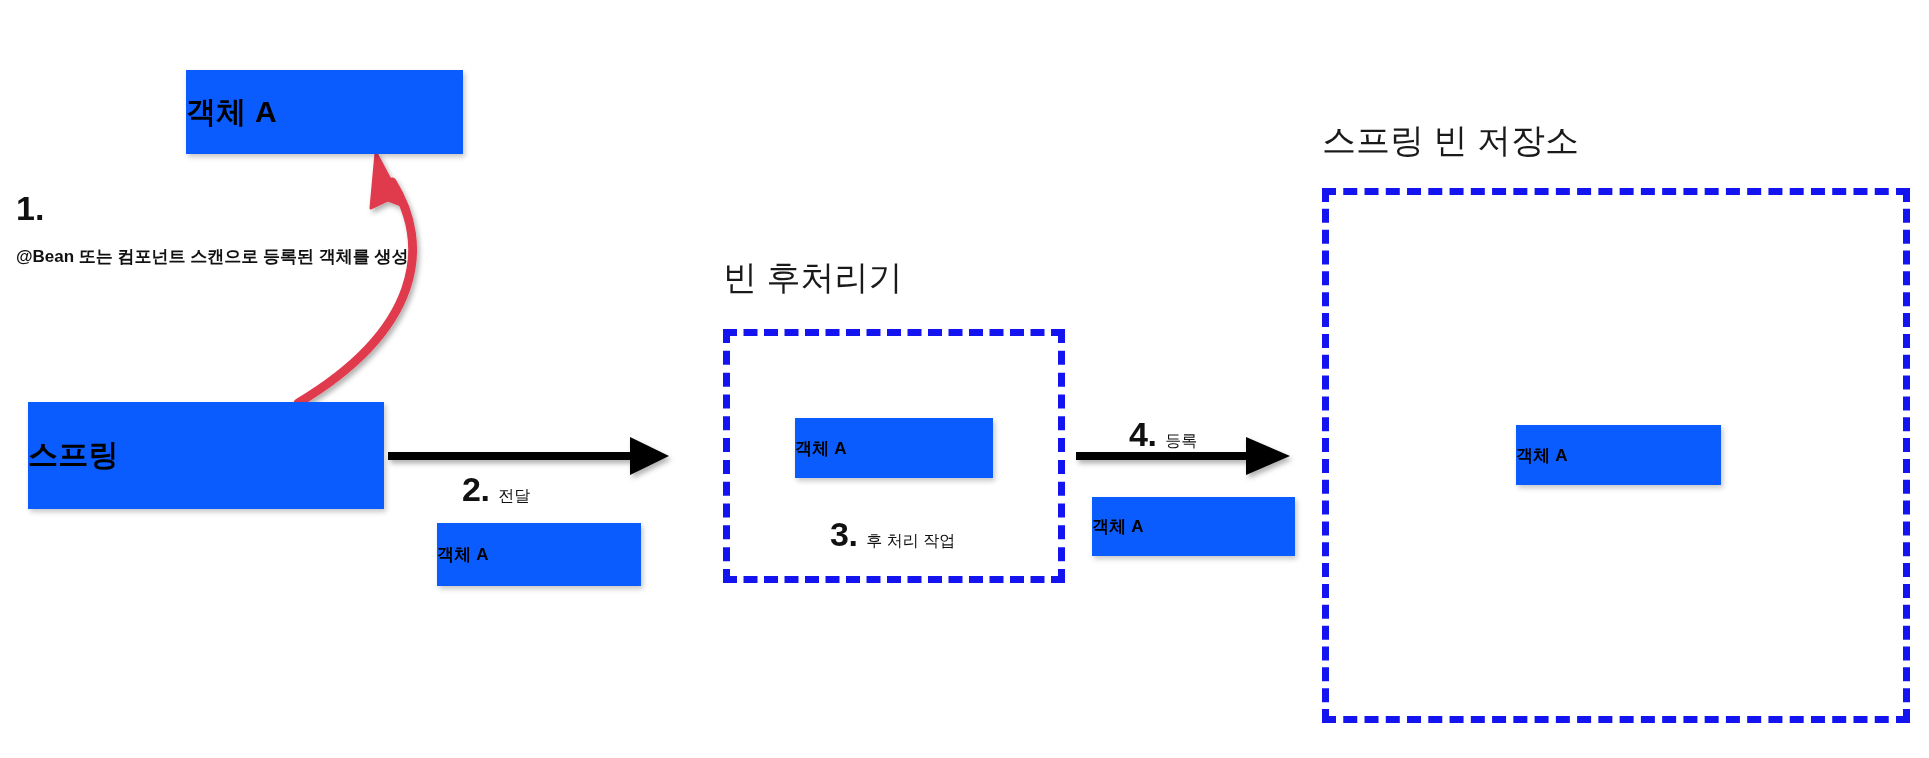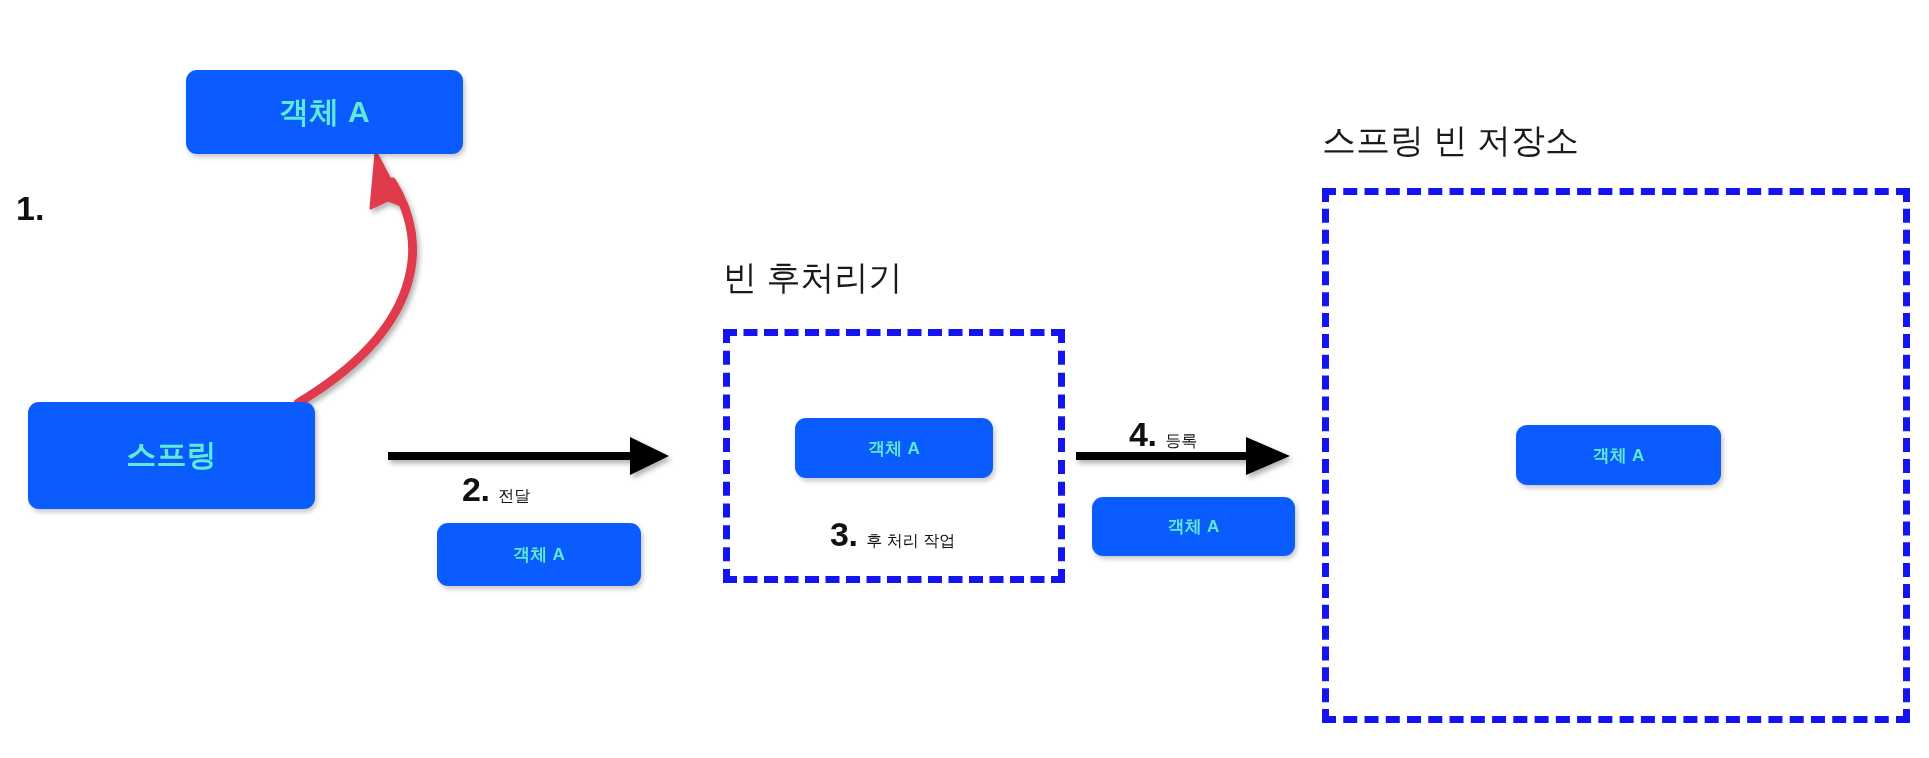--- a/index.html
+++ b/index.html
@@ -20,26 +20,24 @@
     overflow: hidden;
   }
 
   
   .blue-box {
     position: absolute;
     background: #0B5CFF;
     box-sizing: border-box;
     display: flex;
     align-items: center;
-    justify-content: center;
-    color: #5eead4;
+    color: #000000;
     font-weight: bold;
     letter-spacing: 0.2px;
     box-shadow: 2px 3px 5px rgba(0,0,0,0.22);
-    border-radius: 11px;
   }
 
   .blue-box.big   { font-size: 30px; }
   .blue-box.small { font-size: 17px; }
 
   
   .dashed-box {
     position: absolute;
     border: 7px dashed #1414F0;
     box-sizing: border-box;
@@ -135,23 +133,24 @@
       <path d="M 1246 437 L 1290 456 L 1246 475 Z" fill="#000000"></path>
     </g>
   </svg>
 
   <div class="blue-box big" style="left:186px; top:70px; width:277px; height:84px;">
     <span>객체 A</span>
   </div>
 
   <div class="step-block" style="left:16px; top:190px;">
     <span class="num">1.</span>
+    <span class="txt">@Bean 또는 컴포넌트 스캔으로 등록된 객체를 생성</span>
   </div>
 
-  <div class="blue-box big" style="left:28px; top:402px; width:287px; height:107px;">
+  <div class="blue-box big" style="left:28px; top:402px; width:356px; height:107px;">
     <span>스프링</span>
   </div>
 
   <div class="step" style="left:462px; top:470px;">
     <span class="num">2.</span>
     <span class="txt">전달</span>
   </div>
 
   <div class="blue-box small" style="left:437px; top:523px; width:204px; height:63px;">
     <span>객체 A</span>

